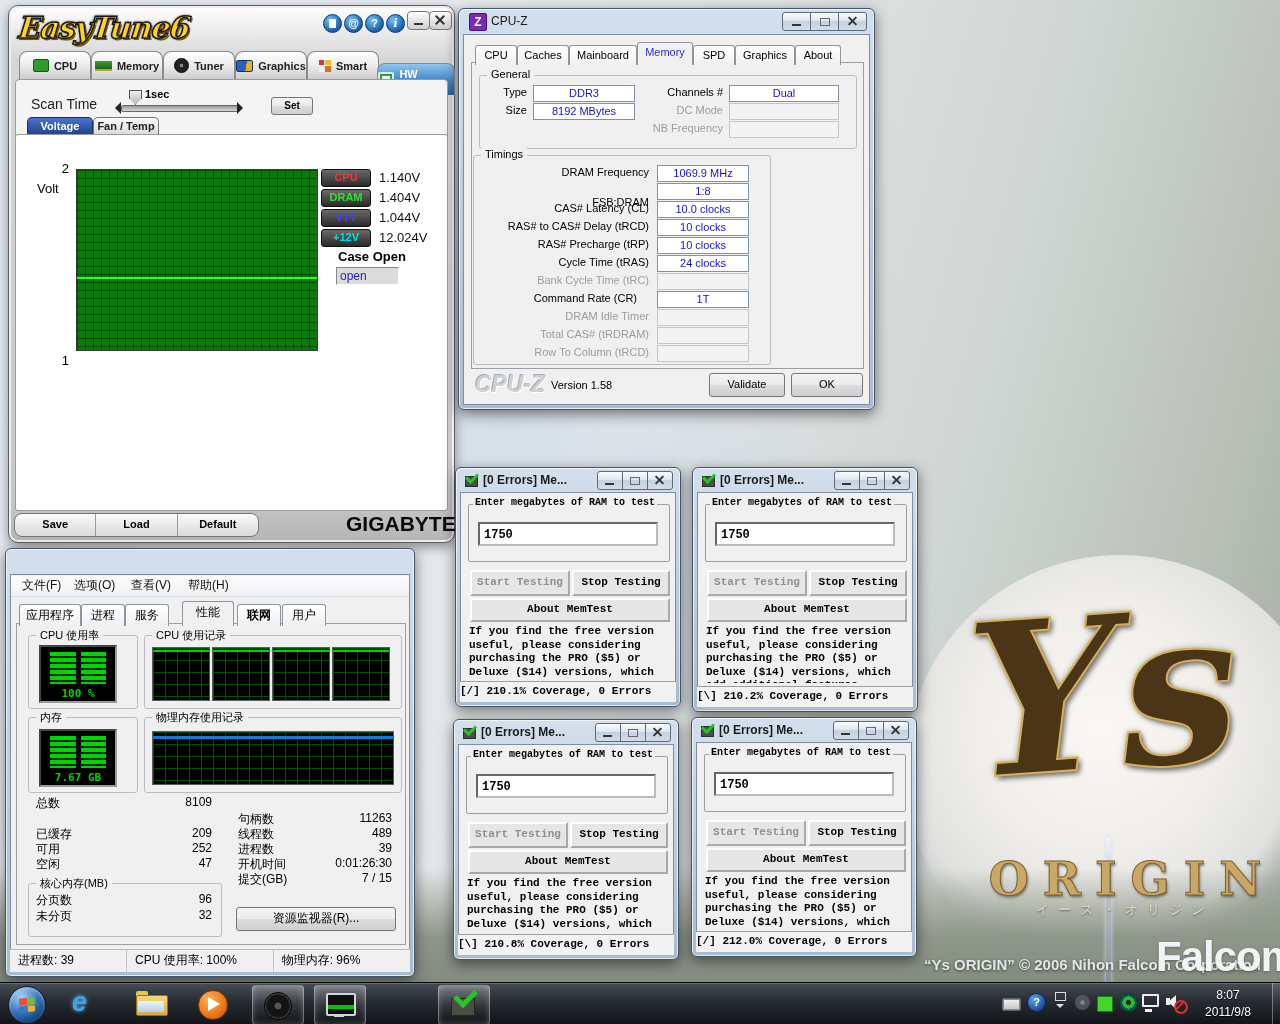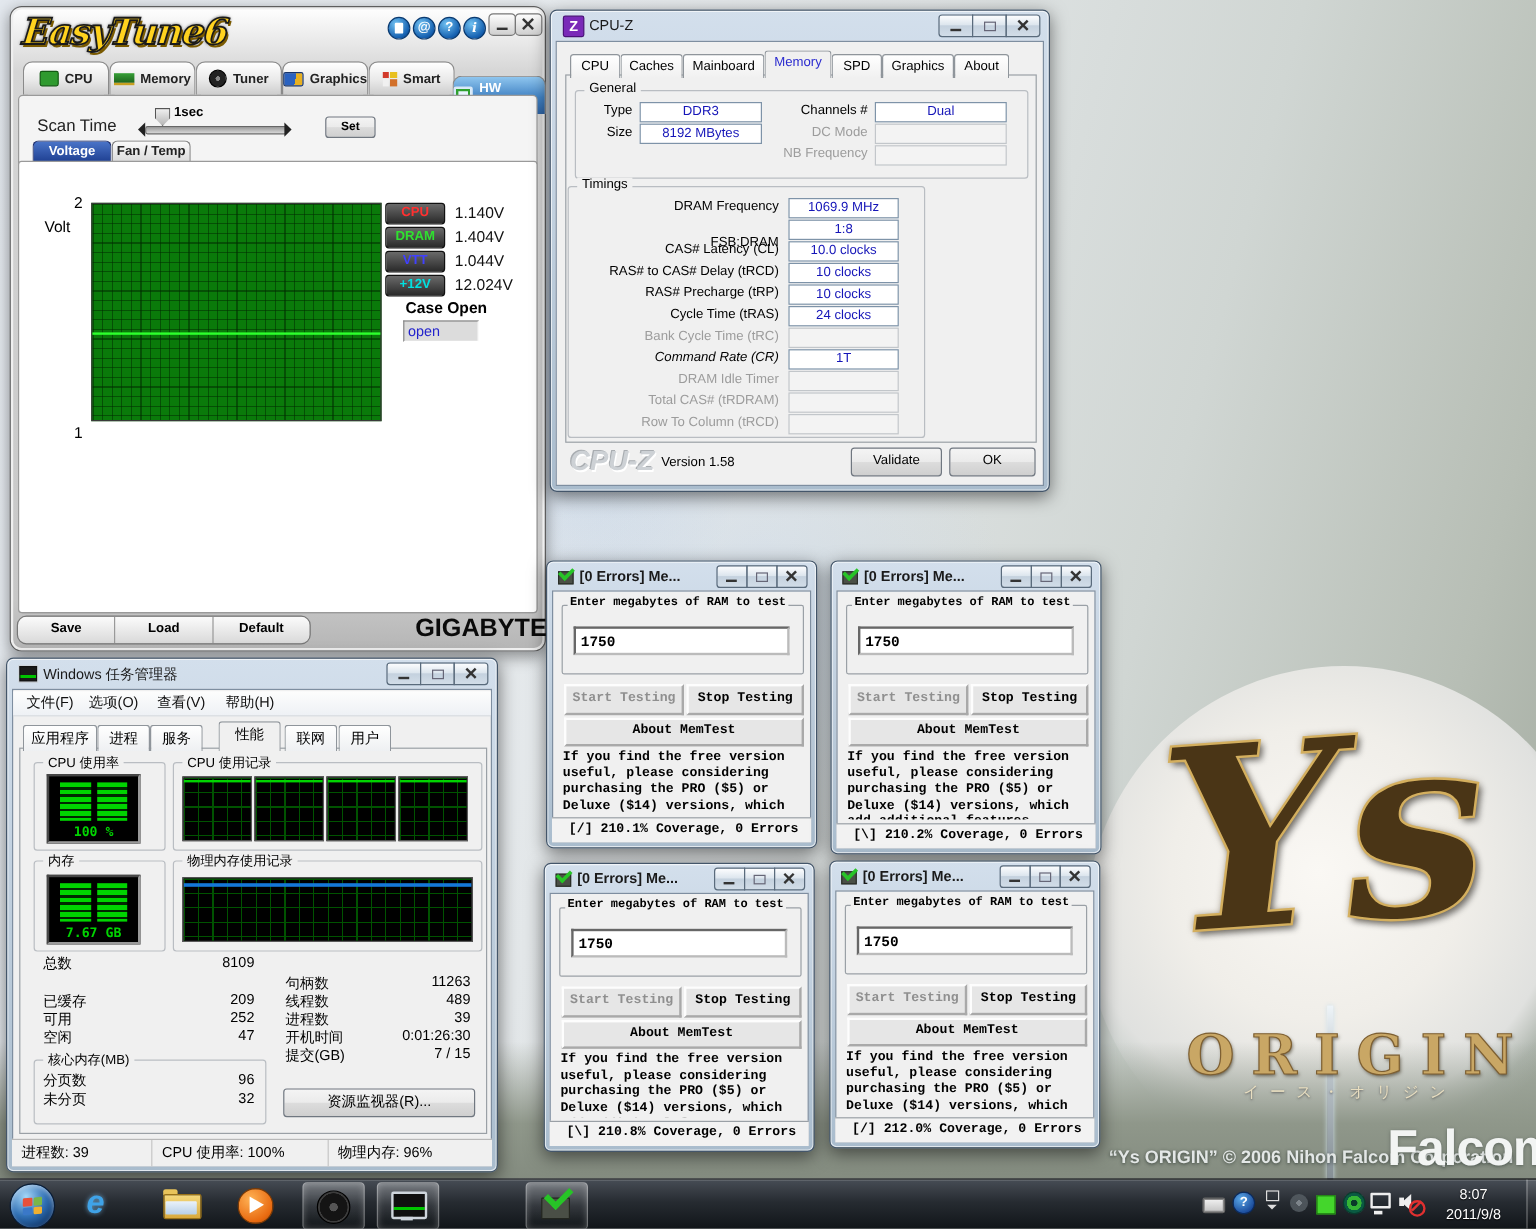--- a/index.html
+++ b/index.html
@@ -104,21 +104,21 @@
   .tm-status>div{border-right:1px solid #c6c6c6;font-size:12px;line-height:21px;padding:0 8px;}
   
   .mt{font-family:"Liberation Mono",monospace;font-weight:bold;}
   .mt-gb{position:absolute;border:1px solid #9aa0a6;border-radius:2px;}
   .mt-gb>.gl{position:absolute;top:-8px;left:4px;background:#f0f0f0;padding:0 2px;font-size:10px;white-space:nowrap;}
   .mt-input{position:absolute;background:#fff;border:2px inset #bbb;font:bold 12px "Liberation Mono",monospace;padding:2px 0 0 4px;}
   .mt-btn{position:absolute;background:#e6e6e6;border:2px outset #fdfdfd;font:bold 11px "Liberation Mono",monospace;text-align:center;}
   .mt-btn.dis{color:#8f8f8f;}
   .mt-body{position:absolute;font:bold 11px "Liberation Mono",monospace;line-height:13.5px;white-space:pre-line;overflow:hidden;color:#000;}
   .mt-status{position:absolute;left:4px;right:4px;bottom:4px;height:20px;background:#f2f2f2;border-top:1px solid #9aa0a6;
-    font:bold 11px "Liberation Mono",monospace;line-height:19px;padding-left:14px;}
+    font:bold 11px "Liberation Mono",monospace;line-height:19px;padding-left:0;}
   .mt-check{position:relative;width:15px;height:15px;}
   .mt-chip{position:absolute;left:2px;top:4px;width:11px;height:9px;background:#4a4f46;border:1px solid #2a2e28;}
   .mt-tick{position:absolute;left:3px;top:1px;width:9px;height:5px;border-left:3px solid #27c427;border-bottom:3px solid #27c427;transform:rotate(-45deg);}
   
   #taskbar{position:absolute;left:0;top:982px;width:1280px;height:42px;z-index:50;
     background:linear-gradient(#474d55,#262b31 45%,#101418);border-top:1px solid #05070a;box-shadow:inset 0 1px 0 rgba(255,255,255,.18);}
   .tb-app{position:absolute;top:2px;width:50px;height:38px;border:1px solid rgba(255,255,255,.38);border-radius:4px;
     background:linear-gradient(rgba(255,255,255,.28),rgba(255,255,255,.08) 50%,rgba(0,0,0,.1));box-shadow:inset 0 0 6px rgba(255,255,255,.25);}
   .orb{position:absolute;left:8px;top:3px;width:36px;height:36px;border-radius:50%;border:1px solid #0a1c34;
     background:radial-gradient(circle at 35% 28%,#a4d6f8,#2f6fb4 48%,#123a6e 78%,#0a2246);box-shadow:inset 0 2px 4px rgba(255,255,255,.5);}
@@ -284,68 +284,52 @@
     <div class="lbl" style="left:24px;top:192px;width:166px;">CAS# Latency (CL)</div>
     <div class="fld" style="left:198px;top:192px;width:90px;">10.0 clocks</div>
     <div class="lbl" style="left:24px;top:210px;width:166px;">RAS# to CAS# Delay (tRCD)</div>
     <div class="fld" style="left:198px;top:210px;width:90px;">10 clocks</div>
     <div class="lbl" style="left:24px;top:228px;width:166px;">RAS# Precharge (tRP)</div>
     <div class="fld" style="left:198px;top:228px;width:90px;">10 clocks</div>
     <div class="lbl" style="left:24px;top:246px;width:166px;">Cycle Time (tRAS)</div>
     <div class="fld" style="left:198px;top:246px;width:90px;">24 clocks</div>
     <div class="lbl off" style="left:24px;top:264px;width:166px;">Bank Cycle Time (tRC)</div>
     <div class="fld off" style="left:198px;top:264px;width:90px;"></div>
-    <div class="lbl" style="left:24px;top:282px;width:166px;font-style:italic;">Command Rate (CR)</div>
+    <div class="lbl" style="left:12px;top:282px;width:166px;">Command Rate (CR)</div>
     <div class="fld" style="left:198px;top:282px;width:90px;">1T</div>
     <div class="lbl off" style="left:24px;top:300px;width:166px;">DRAM Idle Timer</div>
     <div class="fld off" style="left:198px;top:300px;width:90px;"></div>
     <div class="lbl off" style="left:24px;top:318px;width:166px;">Total CAS# (tRDRAM)</div>
     <div class="fld off" style="left:198px;top:318px;width:90px;"></div>
     <div class="lbl off" style="left:24px;top:336px;width:166px;">Row To Column (tRCD)</div>
     <div class="fld off" style="left:198px;top:336px;width:90px;"></div>
 
     <div class="a" id="cpuz-logo" style="left:16px;top:362px;">CPU-Z</div>
     <div class="a" style="left:92px;top:370px;font-size:11px;">Version 1.58</div>
     <div class="btn7" style="left:250px;top:364px;width:74px;height:22px;line-height:21px;">Validate</div>
     <div class="btn7" style="left:332px;top:364px;width:70px;height:22px;line-height:21px;">OK</div>
   </div>
 
   <div class="a aero" style="left:5px;top:548px;width:408px;height:427px;">
-    <div class="titlebar">
-      <div class="a" style="left:9px;top:5px;width:15px;height:13px;background:#1a1a1a;border:1.5px solid #cfd6dd;border-radius:1px;box-shadow:inset 0 0 0 1px #111;background-image:linear-gradient(transparent 60%,#00c400 60%,#00c400 75%,transparent 75%);"></div>
-      <div class="title-text" style="left:30px;">Windows 任务管理器</div>
-      <div class="capbtns">
-        <div class="capbtn">
-            <div class="glyph-min"></div>
-          </div>
-        <div class="capbtn">
-            <div class="glyph-max"></div>
-          </div>
-        <div class="capbtn">
-            <div class="glyph-x1"></div>
-            <div class="glyph-x2"></div>
-          </div>
-      </div>
-    </div>
     <div class="dlg" style="top:25px;"></div>
 
     <div class="a" style="left:5px;top:27px;right:5px;height:20px;background:linear-gradient(#fdfdfd,#eef1f5);border-bottom:1px solid #d8dce0;">
       <div class="menu-it" style="left:4px;">文件(F)</div>
       <div class="menu-it" style="left:56px;">选项(O)</div>
       <div class="menu-it" style="left:113px;">查看(V)</div>
       <div class="menu-it" style="left:170px;">帮助(H)</div>
     </div>
 
     <div class="a" style="left:10px;top:74px;width:388px;height:320px;border:1px solid #9aa0a6;background:#f0f0f0;"></div>
     <div class="a" style="left:10px;top:55px;width:390px;height:20px;">
       <div class="tmtab" style="left:3px;width:60px;">应用程序</div>
       <div class="tmtab" style="left:65px;width:42px;">进程</div>
       <div class="tmtab" style="left:109px;width:42px;">服务</div>
       <div class="tmtab active" style="left:166px;width:50px;">性能</div>
-      <div class="tmtab" style="left:221px;width:42px;">联网</div>
+      <div class="tmtab" style="left:221px;width:42px;font-weight:bold;">联网</div>
       <div class="tmtab" style="left:266px;width:42px;">用户</div>
     </div>
 
     <div class="gb" style="left:22px;top:86px;width:108px;height:72px;">
         <span class="gl">CPU 使用率</span>
       </div>
     <div class="lcd" style="left:33px;top:96px;width:74px;height:54px;">
       <div class="ledcols">
           <div class="ledcol"></div>
           <div class="ledcol"></div>

